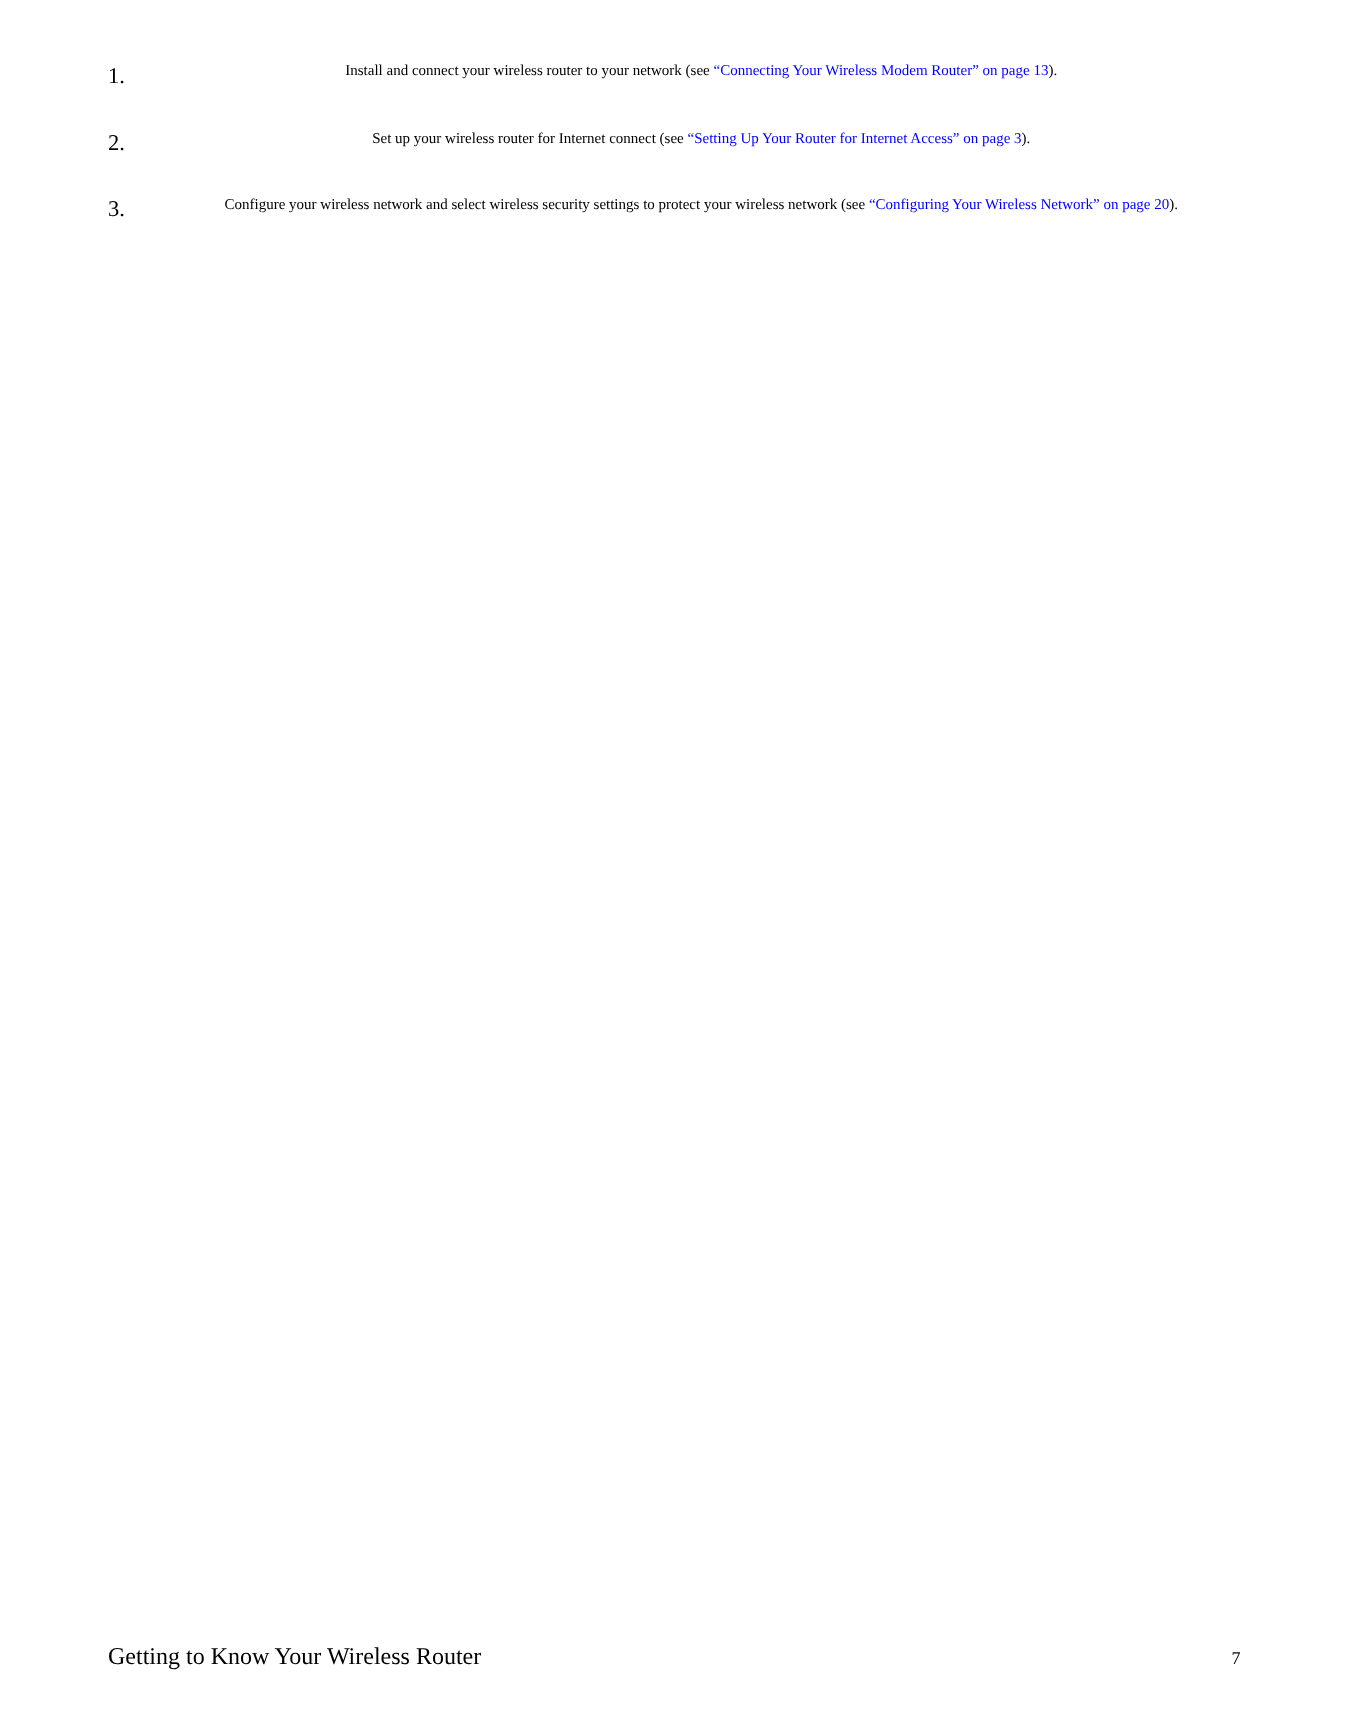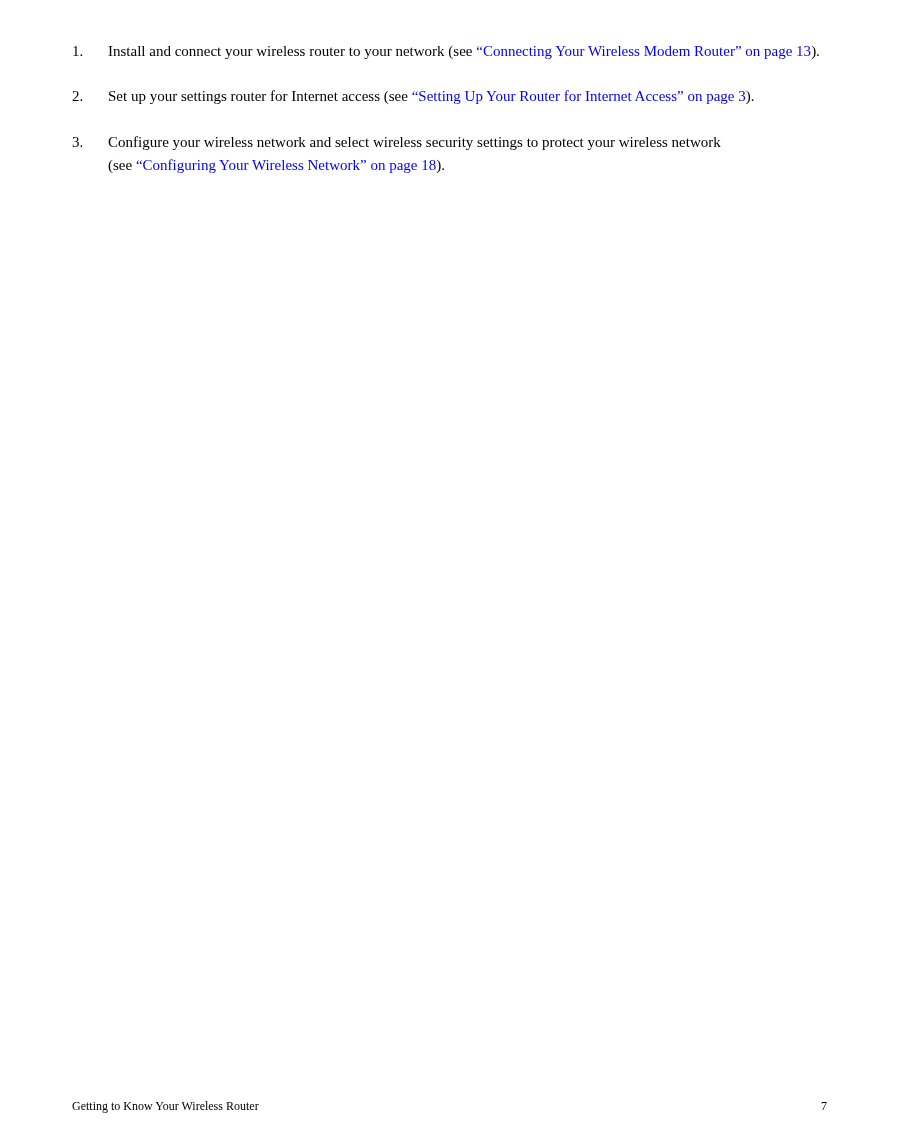--- a/index.html
+++ b/index.html
@@ -35,44 +35,45 @@
     }
 
     .item-number {
       min-width: 36px;
       font-size: 15px;
       color: #000000;
     }
 
     .item-text {
       flex: 1;
-      font-size: 15px;
+      font-size: 10px;
       line-height: 1.55;
       color: #000000;
+      text-align: center;
     }
 
     .link-text {
       color: #0000ff;
       text-decoration: none;
     }
 
     .page-footer {
       position: absolute;
       bottom: 28px;
       left: 72px;
       right: 72px;
       display: flex;
       justify-content: space-between;
       align-items: center;
       font-size: 12px;
       color: #000000;
     }
 
     .footer-title {
-      font-size: 12px;
+      font-size: 16px;
       color: #000000;
     }
 
     .footer-page {
       font-size: 12px;
       color: #000000;
     }
   </style>
 </head>
 <body>
@@ -83,28 +84,28 @@
     <li class="list-item">
       <span class="item-number">1.</span>
       <span class="item-text">
         <span>Install and connect your wireless router to your network (see </span><a class="link-text">“Connecting Your Wireless Modem Router” on page 13</a><span>).</span>
       </span>
     </li>
 
     <li class="list-item">
       <span class="item-number">2.</span>
       <span class="item-text">
-        <span>Set up your settings router for Internet access (see </span><a class="link-text">“Setting Up Your Router for Internet Access” on page 3</a><span>).</span>
+        <span>Set up your wireless router for Internet connect (see </span><a class="link-text">“Setting Up Your Router for Internet Access” on page 3</a><span>).</span>
       </span>
     </li>
 
     <li class="list-item">
       <span class="item-number">3.</span>
       <span class="item-text">
-        <span>Configure your wireless network and select wireless security settings to protect your wireless network (see&nbsp;</span><a class="link-text">“Configuring Your Wireless Network” on page 18</a><span>).</span>
+        <span>Configure your wireless network and select wireless security settings to protect your wireless network (see&nbsp;</span><a class="link-text">“Configuring Your Wireless Network” on page 20</a><span>).</span>
       </span>
     </li>
 
   </ol>
 </div>
 
 <footer class="page-footer">
   <span class="footer-title">Getting to Know Your Wireless Router</span>
   <span class="footer-page">7</span>
 </footer>

